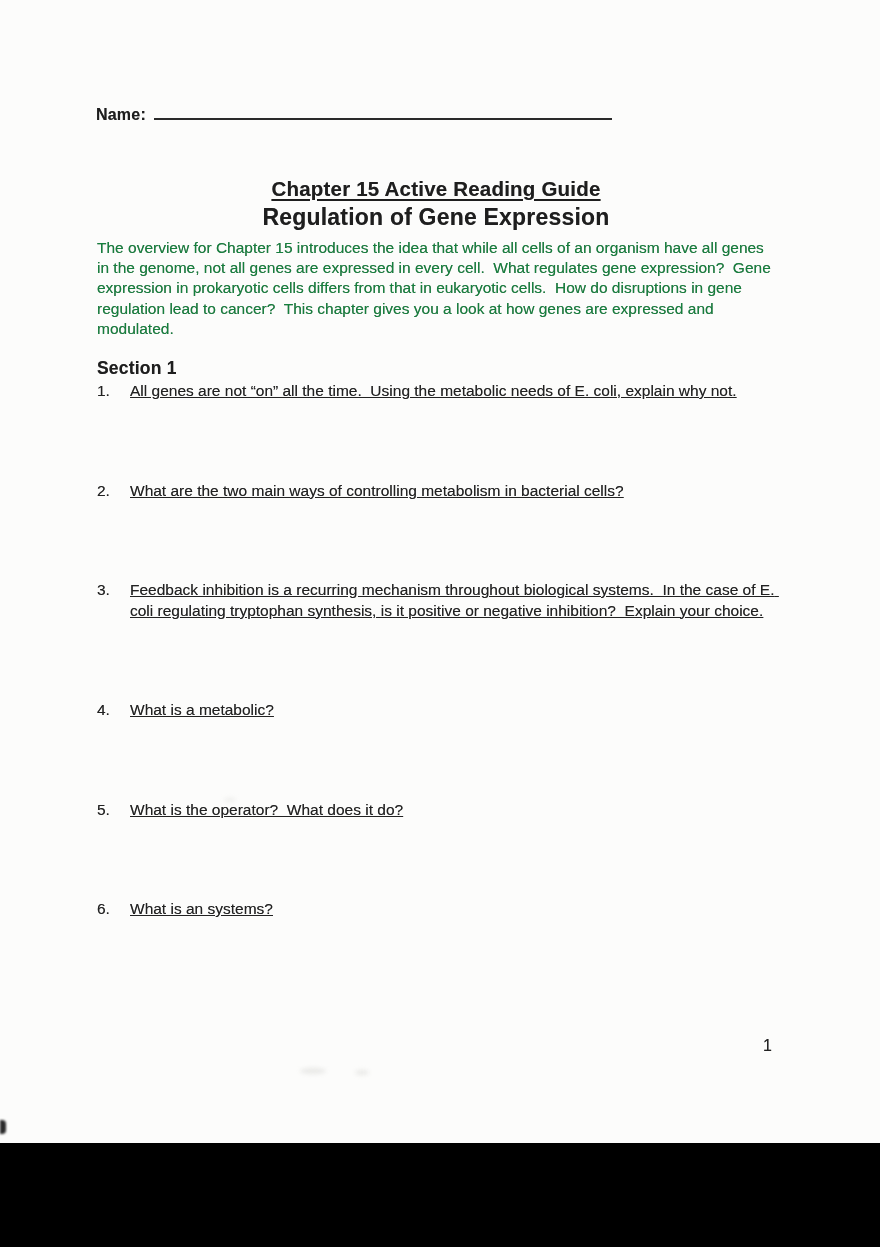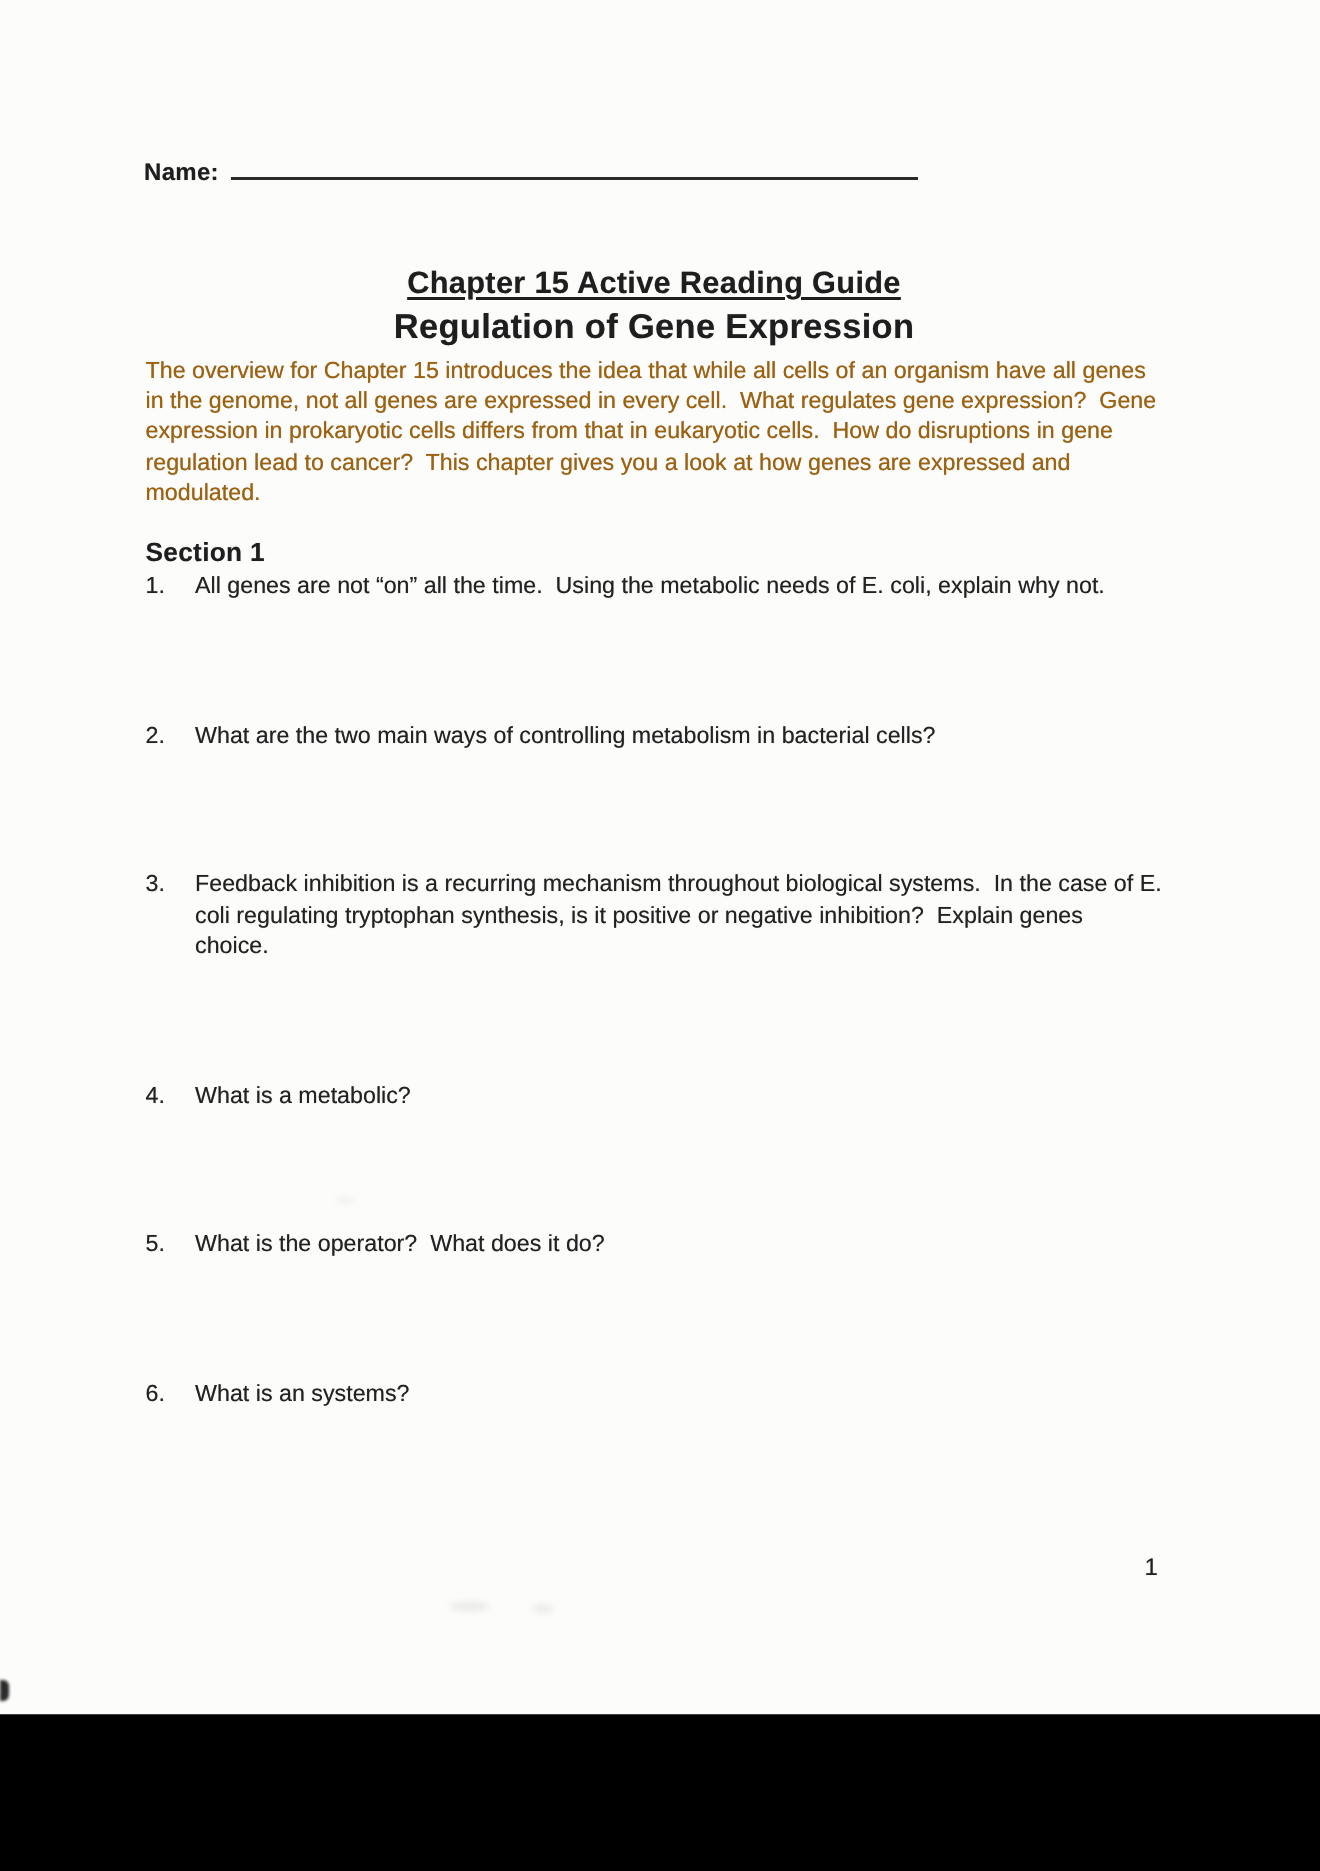--- a/index.html
+++ b/index.html
@@ -73,21 +73,21 @@
   }
 
   .intro {
     position: absolute;
     left: 97px;
     top: 238px;
     width: 678px;
     font-size: 15.5px;
     line-height: 20.2px;
     white-space: pre-wrap;
-    color: #a16207;
+    color: #15803d;
   }
 
   .section-heading {
     position: absolute;
     left: 97px;
     top: 358px;
     font-size: 17.5px;
     font-weight: 700;
     letter-spacing: 0.2px;
   }
@@ -108,20 +108,21 @@
     color: #222;
   }
   .question:last-child { margin-bottom: 0; }
   .q-num {
     flex: 0 0 33px;
     width: 33px;
   }
   .q-text {
     flex: 1;
     white-space: pre-wrap;
+    text-decoration: underline;
   }
 
   .page-number {
     position: absolute;
     left: 763px;
     top: 1037px;
     font-size: 16px;
     color: #222;
   }
 
@@ -178,21 +179,21 @@
       <li class="question">
         <span class="q-num">1.</span>
         <span class="q-text">All genes are not “on” all the time.  Using the metabolic needs of E. coli, explain why not.</span>
       </li>
       <li class="question">
         <span class="q-num">2.</span>
         <span class="q-text">What are the two main ways of controlling metabolism in bacterial cells?</span>
       </li>
       <li class="question">
         <span class="q-num">3.</span>
-        <span class="q-text">Feedback inhibition is a recurring mechanism throughout biological systems.  In the case of E. coli regulating tryptophan synthesis, is it positive or negative inhibition?  Explain genes choice.</span>
+        <span class="q-text">Feedback inhibition is a recurring mechanism throughout biological systems.  In the case of E. coli regulating tryptophan synthesis, is it positive or negative inhibition?  Explain your choice.</span>
       </li>
       <li class="question">
         <span class="q-num">4.</span>
         <span class="q-text">What is a metabolic?</span>
       </li>
       <li class="question">
         <span class="q-num">5.</span>
         <span class="q-text">What is the operator?  What does it do?</span>
       </li>
       <li class="question">

